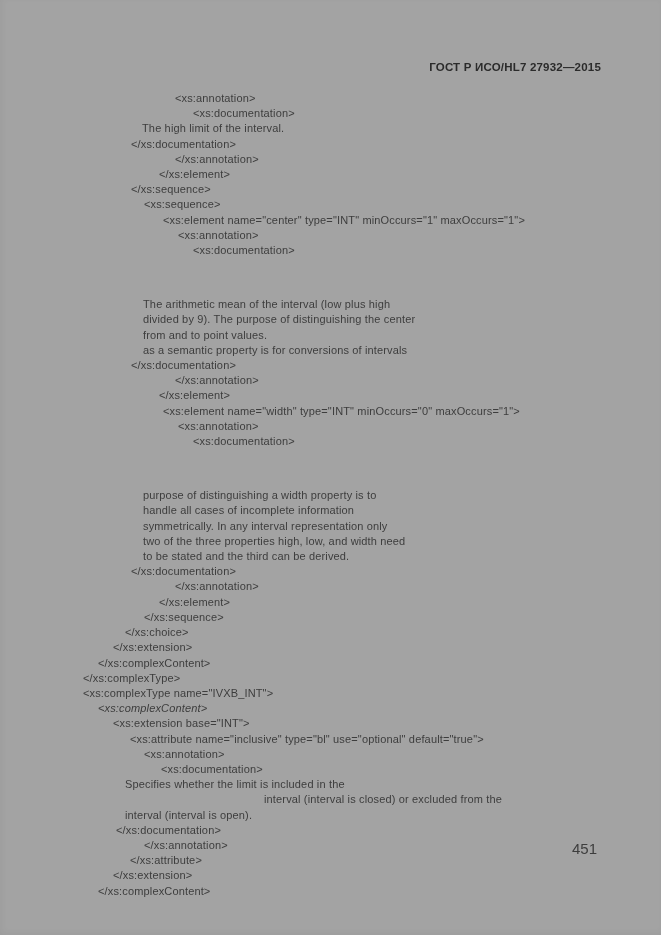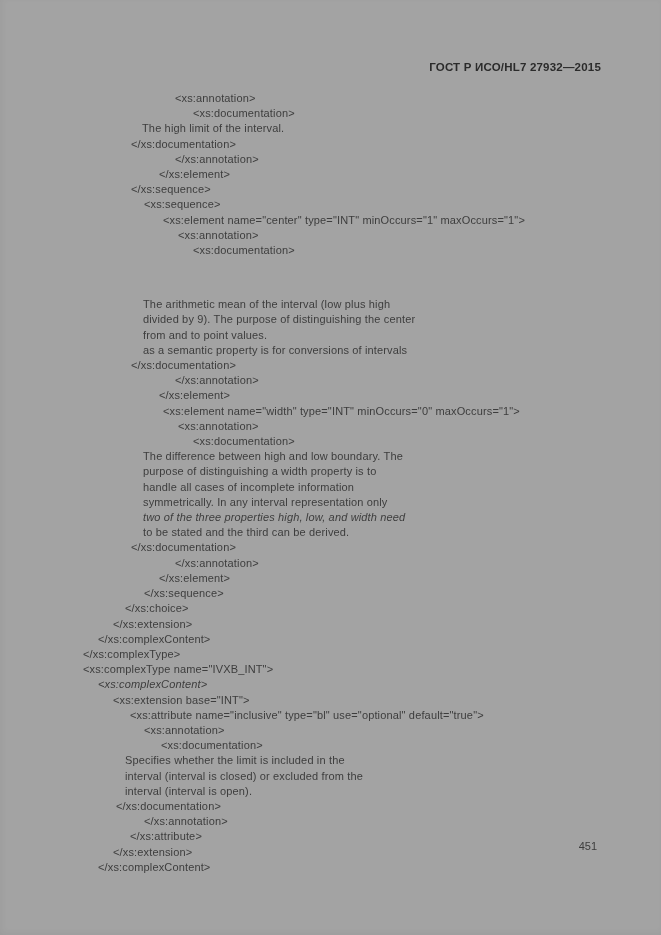--- a/index.html
+++ b/index.html
@@ -37,21 +37,21 @@
   }
   .code-line {
     white-space: pre;
     min-height: 15.2px;
     letter-spacing: 0.15px;
   }
   .page-number {
     position: absolute;
     top: 840px;
     right: 64px;
-    font-size: 11px;
+    font-size: 15px;
     color: #3d3d3d;
   }
 </style>
 </head>
 <body>
 
 <div class="page">
   <div class="doc-header">ГОСТ Р ИСО/HL7 27932—2015</div>
 
   <div class="code-block">
@@ -69,42 +69,41 @@
       <div class="code-line" style="padding-left: 60px; margin-top: 39px;">The arithmetic mean of the interval (low plus high</div>
       <div class="code-line" style="padding-left: 60px;">divided by 9). The purpose of distinguishing the center</div>
       <div class="code-line" style="padding-left: 60px;">from and to point values.</div>
       <div class="code-line" style="padding-left: 60px;">as a semantic property is for conversions of intervals</div>
       <div class="code-line" style="padding-left: 48px;">&lt;/xs:documentation&gt;</div>
       <div class="code-line" style="padding-left: 92px;">&lt;/xs:annotation&gt;</div>
       <div class="code-line" style="padding-left: 76px;">&lt;/xs:element&gt;</div>
       <div class="code-line" style="padding-left: 80px;">&lt;xs:element name="width" type="INT" minOccurs="0" maxOccurs="1"&gt;</div>
       <div class="code-line" style="padding-left: 95px;">&lt;xs:annotation&gt;</div>
       <div class="code-line" style="padding-left: 110px;">&lt;xs:documentation&gt;</div>
-      <div class="code-line" style="padding-left: 60px;">The difference between high and low boundary. The</div>
-      <div class="code-line" style="padding-left: 60px;">purpose of distinguishing a width property is to</div>
+      <div class="code-line" style="padding-left: 60px; margin-top: 39px;">purpose of distinguishing a width property is to</div>
       <div class="code-line" style="padding-left: 60px;">handle all cases of incomplete information</div>
       <div class="code-line" style="padding-left: 60px;">symmetrically. In any interval representation only</div>
-      <div class="code-line" style="padding-left: 60px; font-style: italic;">two of the three properties high, low, and width need</div>
+      <div class="code-line" style="padding-left: 60px;">two of the three properties high, low, and width need</div>
       <div class="code-line" style="padding-left: 60px;">to be stated and the third can be derived.</div>
       <div class="code-line" style="padding-left: 48px;">&lt;/xs:documentation&gt;</div>
       <div class="code-line" style="padding-left: 92px;">&lt;/xs:annotation&gt;</div>
       <div class="code-line" style="padding-left: 76px;">&lt;/xs:element&gt;</div>
       <div class="code-line" style="padding-left: 61px;">&lt;/xs:sequence&gt;</div>
       <div class="code-line" style="padding-left: 42px;">&lt;/xs:choice&gt;</div>
       <div class="code-line" style="padding-left: 30px;">&lt;/xs:extension&gt;</div>
       <div class="code-line" style="padding-left: 15px;">&lt;/xs:complexContent&gt;</div>
       <div class="code-line" style="padding-left: 0px;">&lt;/xs:complexType&gt;</div>
       <div class="code-line" style="padding-left: 0px;">&lt;xs:complexType name="IVXB_INT"&gt;</div>
       <div class="code-line" style="padding-left: 15px; font-style: italic;">&lt;xs:complexContent&gt;</div>
       <div class="code-line" style="padding-left: 30px;">&lt;xs:extension base="INT"&gt;</div>
       <div class="code-line" style="padding-left: 47px;">&lt;xs:attribute name="inclusive" type="bl" use="optional" default="true"&gt;</div>
       <div class="code-line" style="padding-left: 61px;">&lt;xs:annotation&gt;</div>
       <div class="code-line" style="padding-left: 78px;">&lt;xs:documentation&gt;</div>
       <div class="code-line" style="padding-left: 42px;">Specifies whether the limit is included in the</div>
-      <div class="code-line" style="padding-left: 42px;">interval (interval is closed) or excluded from the</div>
+      <div class="code-line" style="padding-left: 42px; text-align: center;">interval (interval is closed) or excluded from the</div>
       <div class="code-line" style="padding-left: 42px;">interval (interval is open).</div>
       <div class="code-line" style="padding-left: 33px;">&lt;/xs:documentation&gt;</div>
       <div class="code-line" style="padding-left: 61px;">&lt;/xs:annotation&gt;</div>
       <div class="code-line" style="padding-left: 47px;">&lt;/xs:attribute&gt;</div>
       <div class="code-line" style="padding-left: 30px;">&lt;/xs:extension&gt;</div>
       <div class="code-line" style="padding-left: 15px;">&lt;/xs:complexContent&gt;</div>
     </div>
 
   <div class="page-number">451</div>
 </div>

